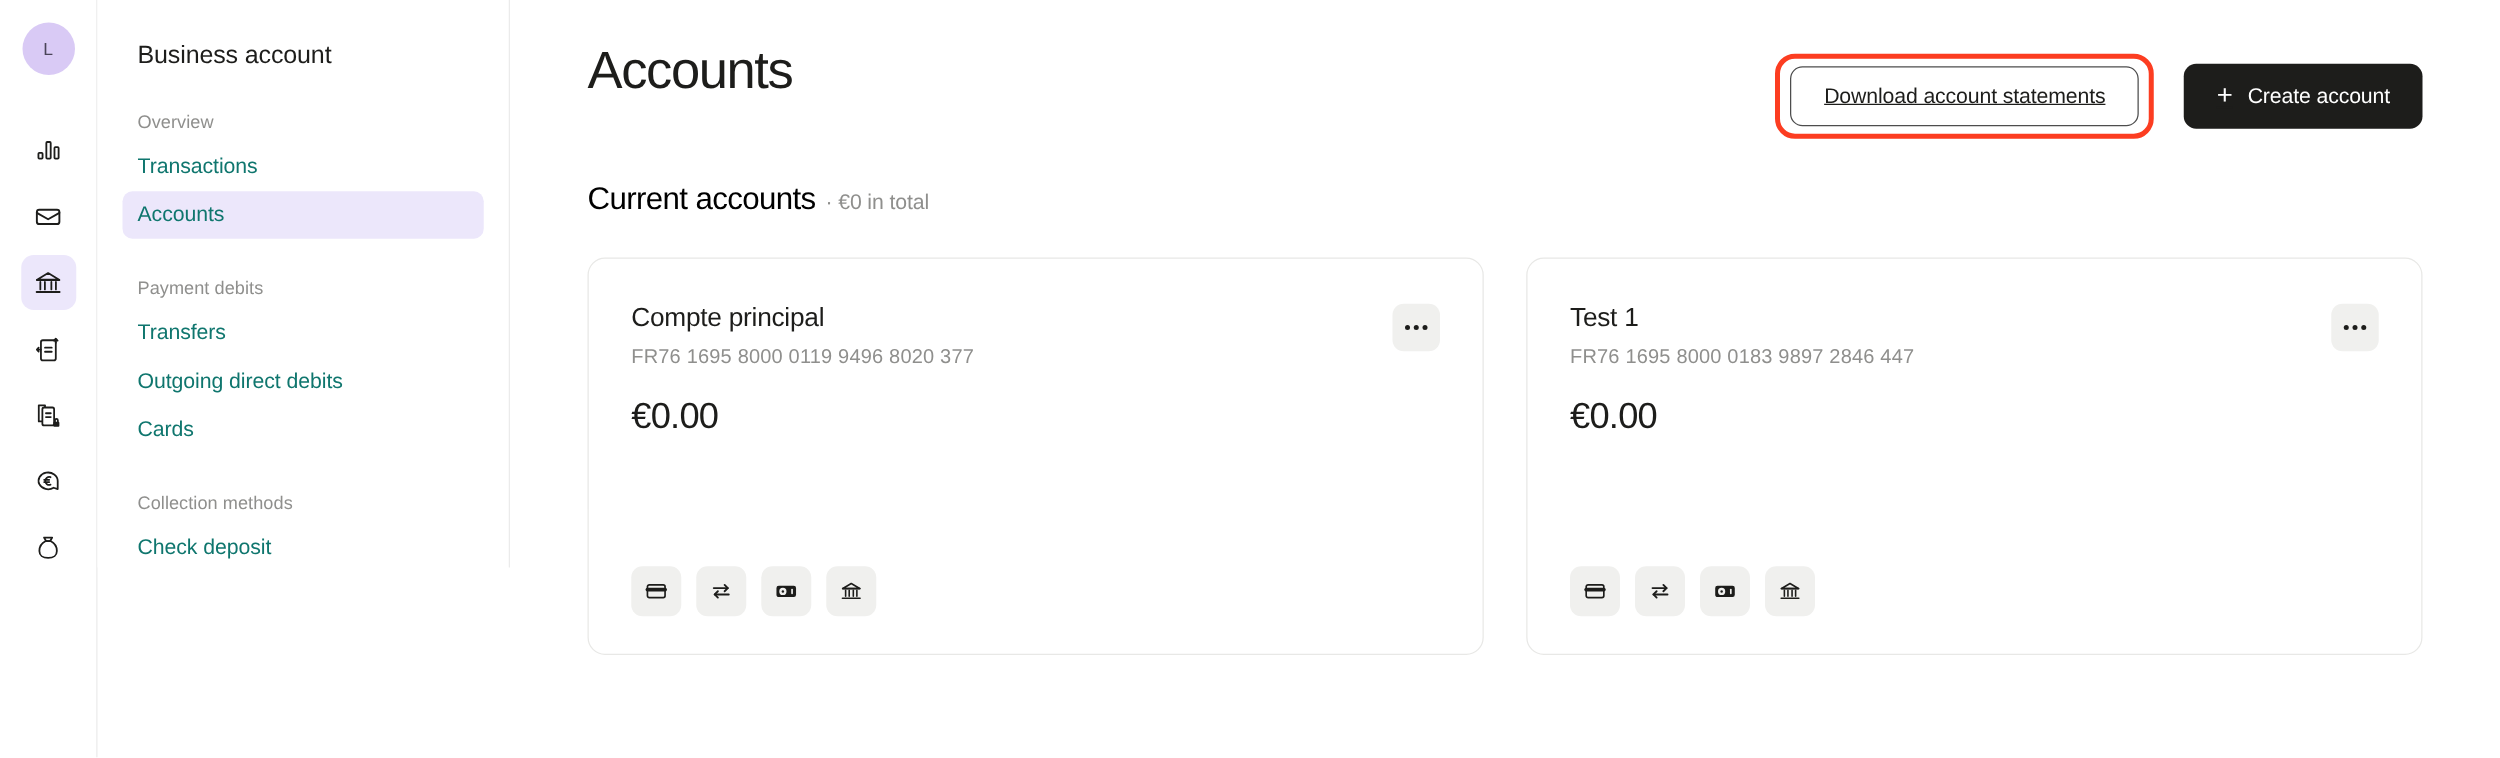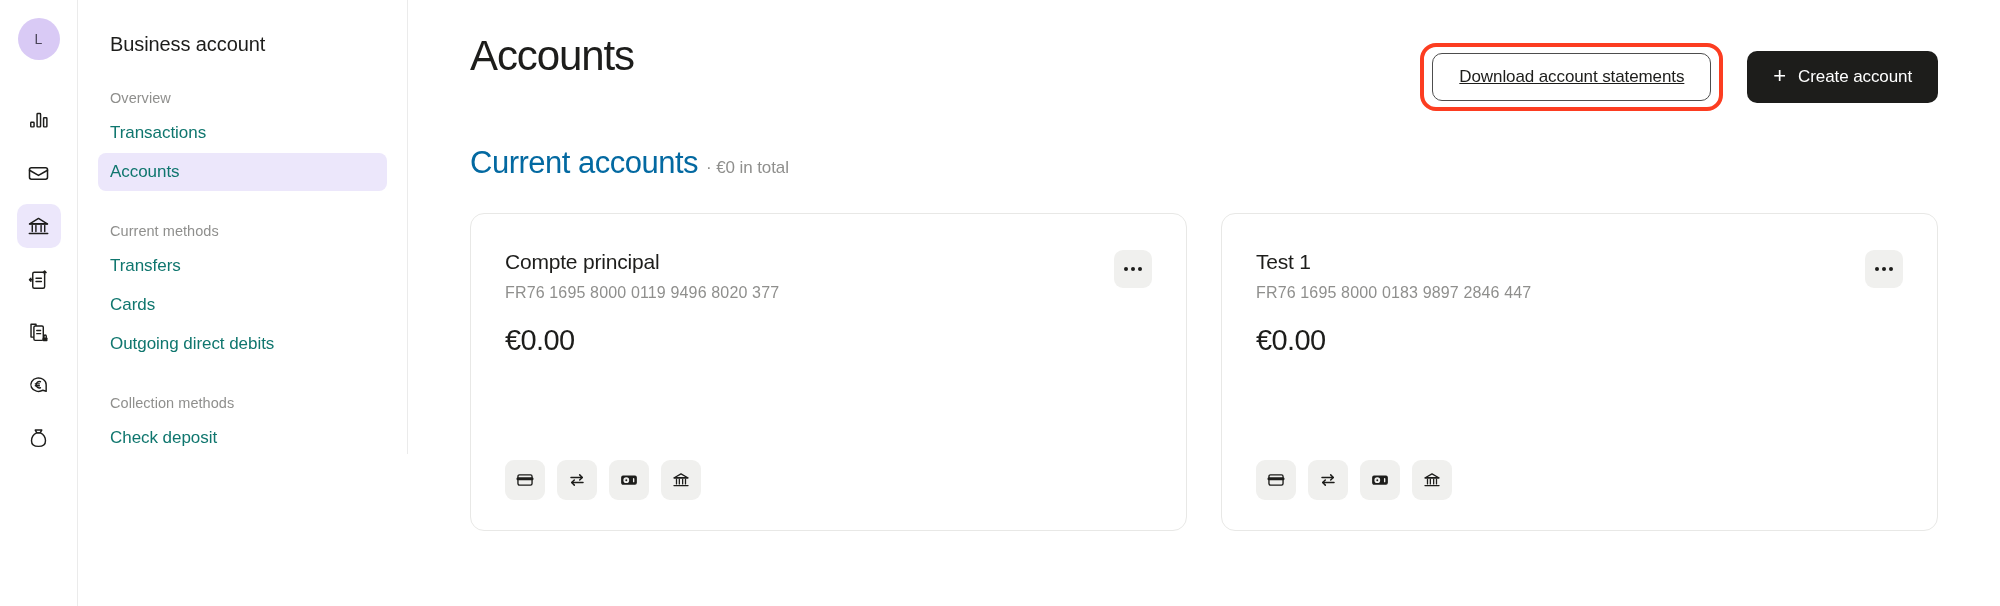--- a/index.html
+++ b/index.html
@@ -191,24 +191,24 @@
   }
 
   
   .section-head {
     display: flex;
     align-items: baseline;
     gap: 0px;
     margin-top: 34px;
   }
   .section-title {
-    font-size: 31px;
+    font-size: 25px;
     font-weight: 500;
     letter-spacing: -0.5px;
-    color: #0369a1;
+    color: #000000;
   }
   .section-sub {
     font-size: 17px;
     color: #8f8f8d;
     margin-left: 8px;
     letter-spacing: -0.1px;
   }
 
   
   .cards-row {
@@ -370,24 +370,24 @@
   <aside class="sidebar">
     <div class="workspace-title">Business account</div>
 
     <div class="nav-group">
       <div class="nav-group-label">Overview</div>
       <a class="nav-item">Transactions</a>
       <a class="nav-item selected">Accounts</a>
     </div>
 
     <div class="nav-group tight">
-      <div class="nav-group-label">Current methods</div>
+      <div class="nav-group-label">Payment debits</div>
       <a class="nav-item">Transfers</a>
+      <a class="nav-item">Outgoing direct debits</a>
       <a class="nav-item">Cards</a>
-      <a class="nav-item">Outgoing direct debits</a>
     </div>
 
     <div class="nav-group tight">
       <div class="nav-group-label">Collection methods</div>
       <a class="nav-item">Check deposit</a>
     </div>
   </aside>
 
   <main class="main">
 

